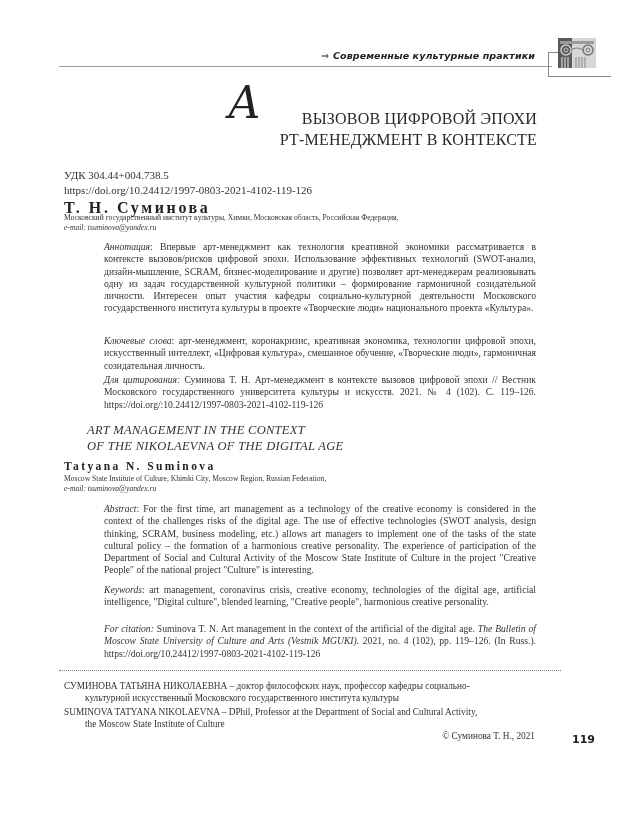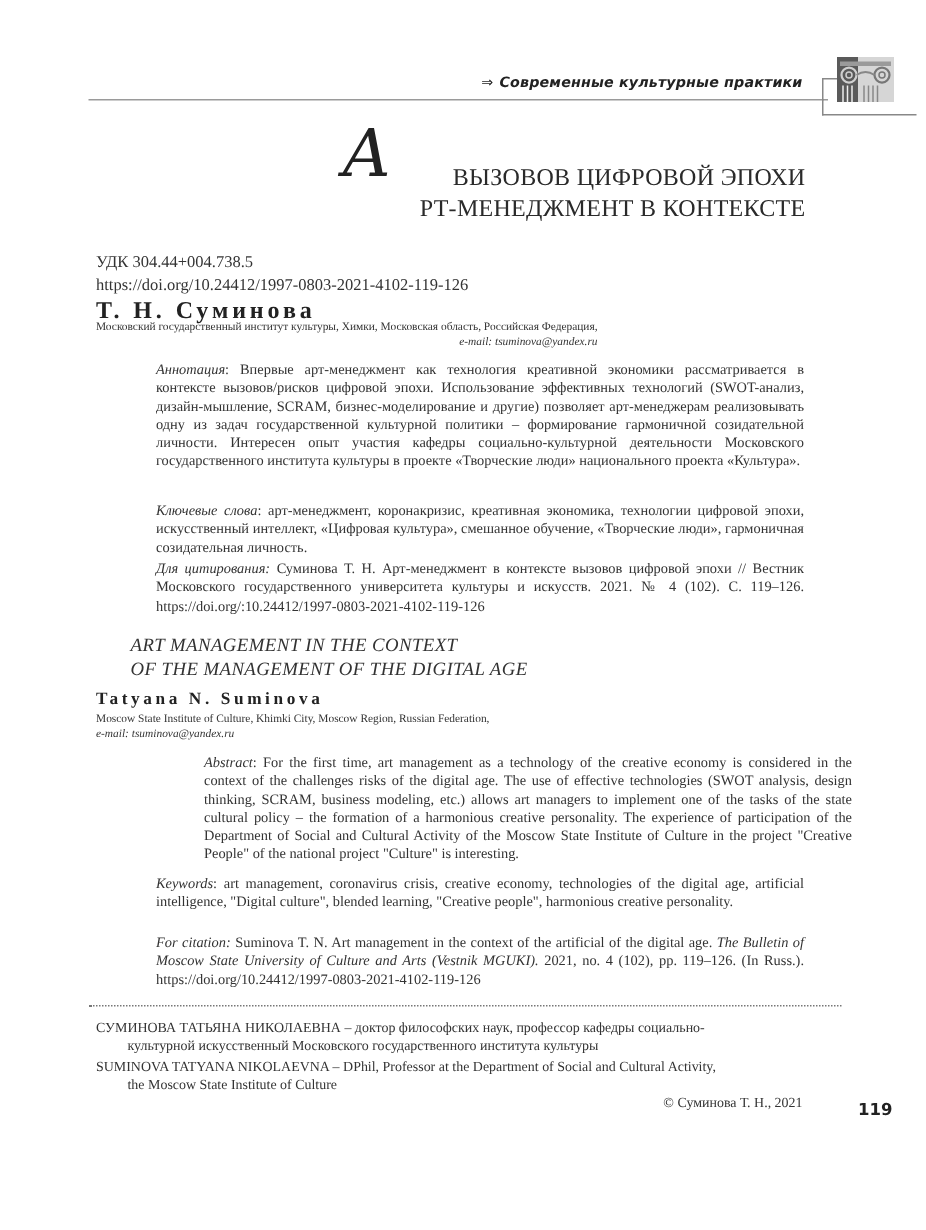--- a/index.html
+++ b/index.html
@@ -17,21 +17,21 @@
   .logo-frame2 { position: absolute; left: 548px; top: 66px; width: 62px; height: 10px; border-left: 1px solid #888; border-bottom: 1px solid #888; }
 
   
   .title { position: absolute; right: 80px; top: 108px; text-align: right; font-family: "Liberation Serif", serif;
            font-size: 16px; color: #2a2a2a; line-height: 21px; letter-spacing: 0.2px; }
   .title-cap { position: absolute; left: -52px; top: -16px; font-family: "DejaVu Serif", serif; font-style: italic;
                font-size: 44px; color: #222; font-weight: normal; }
 
   .udk { left: 64px; top: 168px; font-family: "Liberation Serif", serif; font-size: 11px; line-height: 15px; color: #333; }
   .author { left: 64px; top: 199px; font-family: "Liberation Serif", serif; font-size: 16px; font-weight: bold; letter-spacing: 2.6px; color: #222; }
-  .affil { left: 64px; top: 213px; font-family: "Liberation Serif", serif; font-size: 7.6px; line-height: 10px; color: #333; text-align: right; }
+  .affil { left: 64px; top: 213px; font-family: "Liberation Serif", serif; font-size: 7.6px; line-height: 10px; color: #333; }
   .affil i { font-style: italic; }
 
   .block { position: absolute; left: 104px; width: 432px; font-family: "Liberation Serif", serif; font-size: 9.6px;
            line-height: 12.3px; color: #333; text-align: justify; }
   .block .lbl { font-style: italic; }
 
   .en-title { position: absolute; left: 87px; top: 423px; font-family: "Liberation Serif", serif; font-style: italic;
               font-size: 12.5px; line-height: 15.5px; color: #333; letter-spacing: 0.3px; }
   .en-author { left: 64px; top: 460px; font-family: "Liberation Serif", serif; font-size: 11.5px; font-weight: bold; letter-spacing: 2.4px; color: #222; }
   .en-affil { left: 64px; top: 474px; font-family: "Liberation Serif", serif; font-size: 7.6px; line-height: 10px; color: #333; }
@@ -98,30 +98,30 @@
 <div class="block" style="top:335px;">
   <span class="lbl">Ключевые слова</span><span>: арт-менеджмент, коронакризис, креативная экономика, технологии цифровой эпохи, искусственный интеллект, «Цифровая культура», смешанное обучение, «Творческие люди», гармоничная созидательная личность.</span>
 </div>
 
 <div class="block" style="top:374px;">
   <span class="lbl">Для цитирования:</span><span> Суминова Т. Н.  Арт-менеджмент в контексте вызовов цифровой эпохи // Вестник Московского государственного университета культуры и искусств. 2021. № 4 (102). С. 119–126. https://doi.org/:10.24412/1997-0803-2021-4102-119-126</span>
 </div>
 
 <div class="en-title">
   <div>ART MANAGEMENT IN THE CONTEXT</div>
-  <div>OF THE MANAGEMENT OF THE DIGITAL AGE</div>
+  <div>OF THE NIKOLAEVNA OF THE DIGITAL AGE</div>
 </div>
 
 <div class="abs en-author">Tatyana N. Suminova</div>
 <div class="abs en-affil">
   <div>Moscow State Institute of Culture, Khimki City, Moscow Region, Russian Federation,</div>
   <div><i>e-mail:</i> <i>tsuminova@yandex.ru</i></div>
 </div>
 
-<div class="block" style="top:503px;margin-left:32px;">
+<div class="block" style="top:503px;">
   <span class="lbl">Abstract</span><span>: For the first time, art management as a technology of the creative economy is considered in the context of the challenges risks of the digital age. The use of effective technologies (SWOT analysis, design thinking, SCRAM, business modeling, etc.) allows art managers to implement one of the tasks of the state cultural policy – the formation of a harmonious creative personality. The experience of participation of the Department of Social and Cultural Activity of the Moscow State Institute of Culture in the project "Creative People" of the national project "Culture" is interesting.</span>
 </div>
 
 <div class="block" style="top:584px;">
   <span class="lbl">Keywords</span><span>: art management, coronavirus crisis, creative economy, technologies of the digital age, artificial intelligence, "Digital culture", blended learning, "Creative people", harmonious creative personality.</span>
 </div>
 
 <div class="block" style="top:623px;">
   <span class="lbl">For citation:</span><span> Suminova T. N.  Art management in the context of the artificial of the digital age. </span><span class="lbl">The Bulletin of Moscow State University of Culture and Arts (Vestnik MGUKI).</span><span> 2021, no. 4 (102), pp. 119–126. (In Russ.). https://doi.org/10.24412/1997-0803-2021-4102-119-126</span>
 </div>

